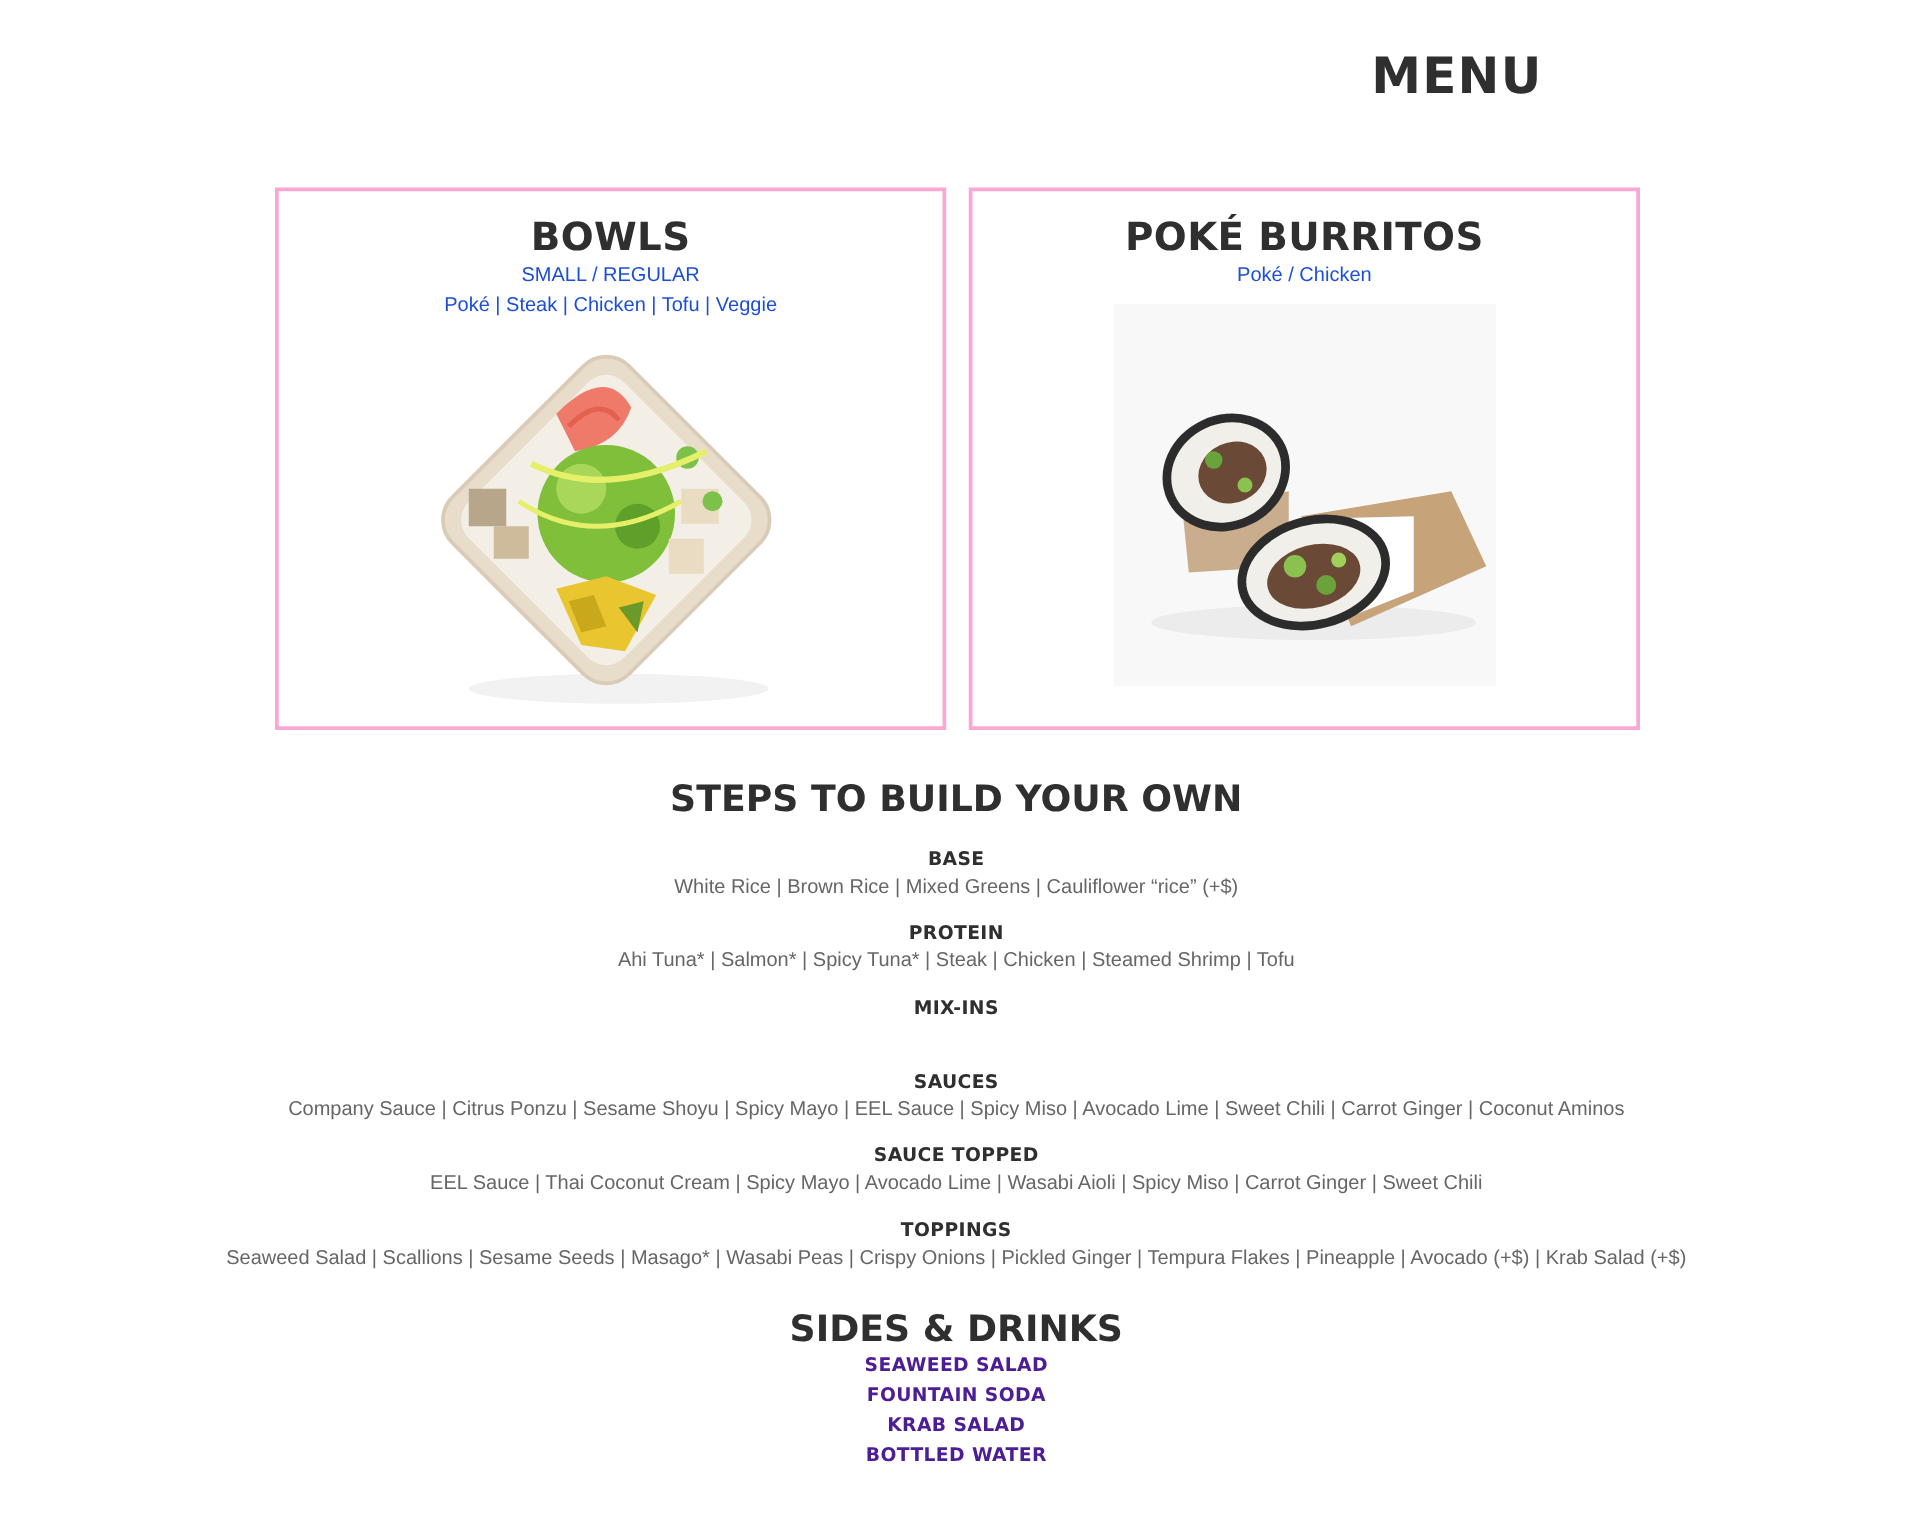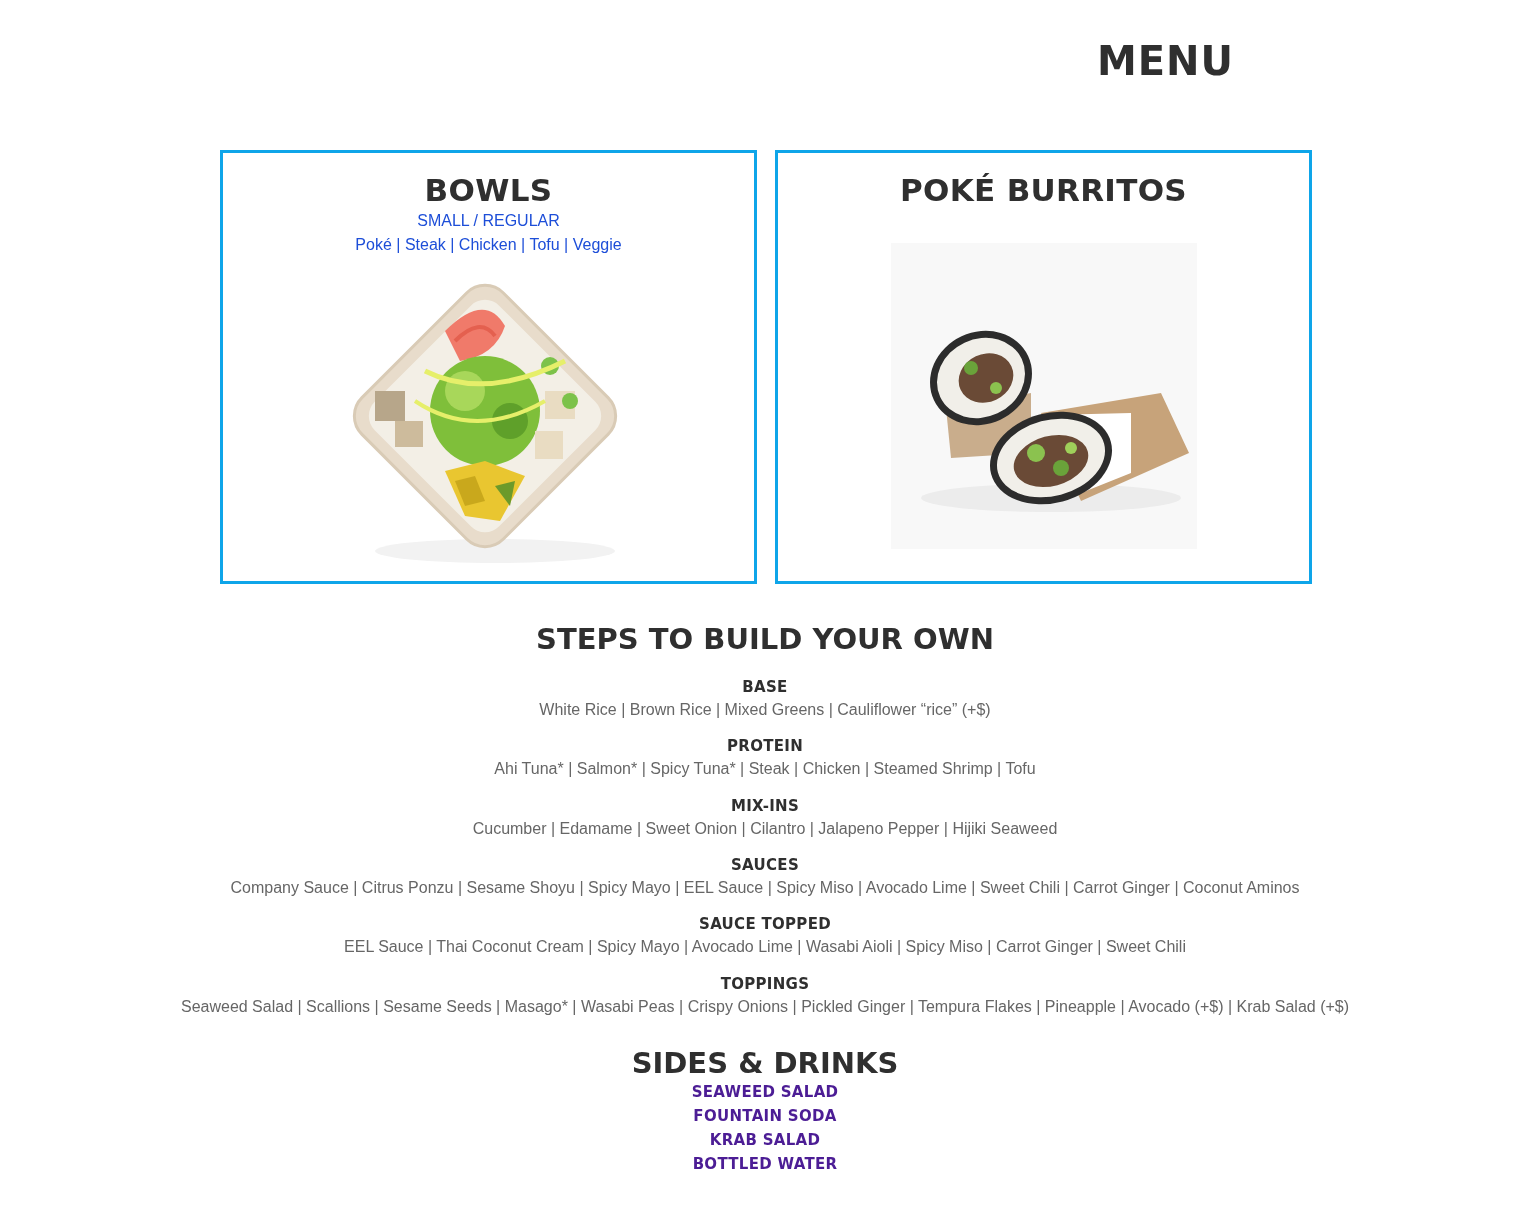--- a/index.html
+++ b/index.html
@@ -2,21 +2,21 @@
 <html><head>
 <meta charset="utf-8">
 <style>
   html, body { margin: 0; padding: 0; background: #ffffff; }
   body { width: 1530px; height: 1232px; overflow: hidden; position: relative;
          font-family: "Liberation Sans", sans-serif; color: #333333; }
   .page-title { position: absolute; top: 38px; left: 0; width: 1234px; text-align: right;
                 font-family: "DejaVu Sans", sans-serif; font-weight: bold; font-size: 40px;
                 letter-spacing: 1px; color: #2f2f2f; margin: 0; }
   .card { position: absolute; top: 150px; width: 531px; height: 428px;
-          border: 3px solid #0ea5e9; background: #fff; box-sizing: content-box; }
+          border: 3px solid #f9a8d4; background: #fff; box-sizing: content-box; }
   .card.bowls { left: 220px; }
   .card.burritos { left: 775px; }
   .card-title { margin: 18px 0 0 0; text-align: center; font-family: "DejaVu Sans", sans-serif;
                 font-weight: bold; font-size: 31px; color: #2f2f2f; line-height: 38px; letter-spacing: 0.3px; }
   .card-sub { text-align: center; font-size: 16px; color: #1d4ed8; line-height: 24px; }
   .card-img { position: absolute; }
   .bowls .card-img { left: 112px; top: 118px; width: 308px; height: 300px; }
   .burritos .card-img { left: 113px; top: 90px; width: 306px; height: 306px; background: #f9f9f9; }
   .section-title { position: absolute; left: 0; width: 1530px; text-align: center;
                    font-family: "DejaVu Sans", sans-serif; font-weight: bold; color: #2f2f2f; margin: 0; }
@@ -63,20 +63,21 @@
       <path d="M120 210 L140 205 L150 230 L130 235 Z" fill="#c9a81c"></path>
       <path d="M160 215 L180 210 L175 235 Z" fill="#6c9a2a"></path>
       <path d="M90 100 Q150 130 230 90" stroke="#e6ef6a" stroke-width="5" fill="none"></path>
       <path d="M80 130 Q140 170 210 130" stroke="#e6ef6a" stroke-width="4" fill="none"></path>
     </svg>
   </div>
 </div>
 
 <div class="card burritos">
   <div class="card-title">POKÉ BURRITOS</div>
+  <div class="card-sub">Poké / Chicken</div>
   <div class="card-img">
     <svg width="306" height="306" viewBox="0 0 306 306">
       <rect width="306" height="306" fill="#f8f8f8"></rect>
       <ellipse cx="160" cy="255" rx="130" ry="14" fill="#ececec"></ellipse>
       <path d="M55 165 L140 150 L140 210 L60 215 Z" fill="#c9ad8c"></path>
       <ellipse cx="90" cy="135" rx="52" ry="46" transform="rotate(-25 90 135)" fill="#2c2c2c"></ellipse>
       <ellipse cx="90" cy="135" rx="45" ry="39" transform="rotate(-25 90 135)" fill="#f1efe9"></ellipse>
       <ellipse cx="95" cy="135" rx="28" ry="24" transform="rotate(-25 95 135)" fill="#6a4a36"></ellipse>
       <circle cx="80" cy="125" r="7" fill="#6aa33a"></circle>
       <circle cx="105" cy="145" r="6" fill="#8bc24f"></circle>
@@ -97,21 +98,20 @@
 <div class="step" style="top:677px;">
   <div class="step-label">BASE</div>
   <div class="step-options">White Rice | Brown Rice | Mixed Greens | Cauliflower “rice” (+$)</div>
 </div>
 <div class="step" style="top:736px;">
   <div class="step-label">PROTEIN</div>
   <div class="step-options">Ahi Tuna* | Salmon* | Spicy Tuna* | Steak | Chicken | Steamed Shrimp | Tofu</div>
 </div>
 <div class="step" style="top:796px;">
   <div class="step-label">MIX-INS</div>
-  <div class="step-options">Cucumber | Edamame | Sweet Onion | Cilantro | Jalapeno Pepper | Hijiki Seaweed</div>
 </div>
 <div class="step" style="top:855px;">
   <div class="step-label">SAUCES</div>
   <div class="step-options">Company Sauce | Citrus Ponzu | Sesame Shoyu | Spicy Mayo | EEL Sauce | Spicy Miso | Avocado Lime | Sweet Chili | Carrot Ginger | Coconut Aminos</div>
 </div>
 <div class="step" style="top:914px;">
   <div class="step-label">SAUCE TOPPED</div>
   <div class="step-options">EEL Sauce | Thai Coconut Cream | Spicy Mayo | Avocado Lime | Wasabi Aioli | Spicy Miso | Carrot Ginger | Sweet Chili</div>
 </div>
 <div class="step" style="top:974px;">

